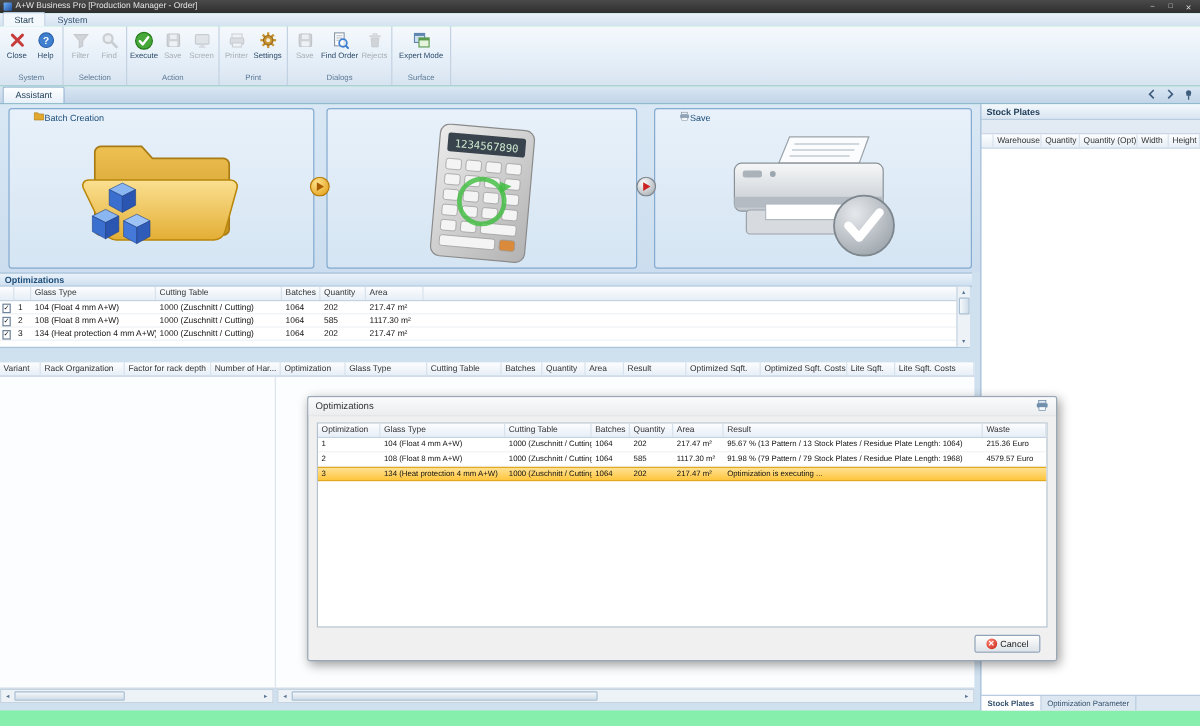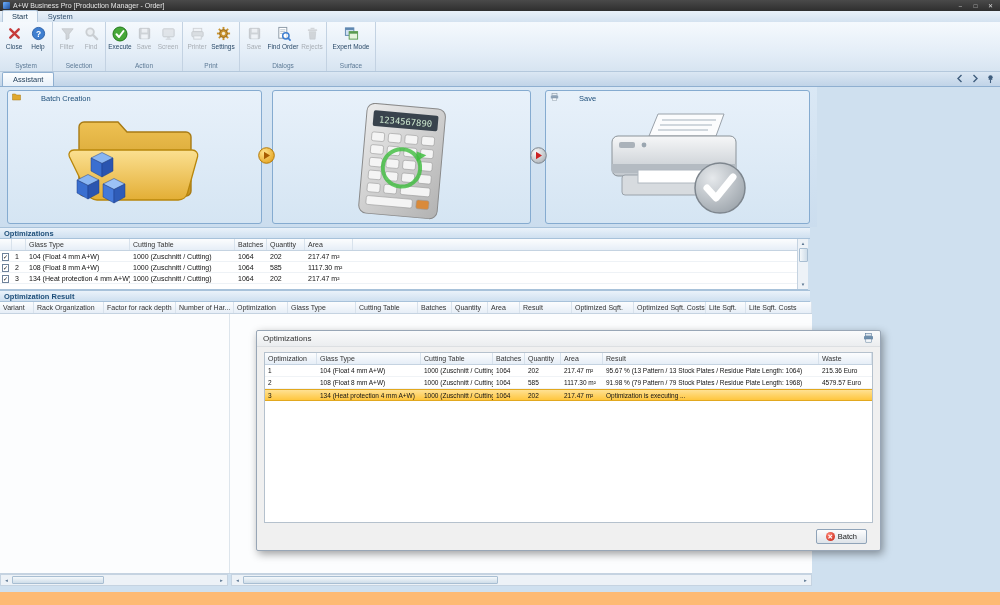--- a/index.html
+++ b/index.html
@@ -1,18 +1,18 @@
 <!DOCTYPE html>
 <html><head>
 <meta charset="utf-8">
 <style>
   *{margin:0;padding:0;box-sizing:border-box}
   html,body{width:1000px;height:605px;overflow:hidden}
   body{font-family:"Liberation Sans",sans-serif;background:#222}
-  .app{position:relative;width:1000px;height:605px;background:#fdba74;overflow:hidden}
+  .app{position:relative;width:1000px;height:605px;background:#86efac;overflow:hidden}
 
   
   .titlebar{position:absolute;top:0;left:0;right:0;height:11px;background:linear-gradient(#4a4a4a,#2e2e2e);color:#e4e4e4;display:flex;align-items:center;font-size:7px;padding:0 3px;gap:3px}
   .app-icon{width:7px;height:7px;background:linear-gradient(135deg,#6fb1ff,#1f4f9a);border-radius:1px;flex:0 0 auto}
   .win-controls{margin-left:auto;display:flex;gap:2px}
   .win-btn{width:13px;height:9px;font-size:6px;color:#ddd;display:flex;align-items:center;justify-content:center}
 
   
   .ribbon-tabs{position:absolute;top:11px;left:0;right:0;height:11px;background:linear-gradient(#e9f1f9,#d4e2f0);display:flex;align-items:flex-end;padding-left:2px}
   .rtab{font-size:7.5px;color:#33516f;padding:1px 9px;border:1px solid transparent;border-bottom:none}
@@ -35,21 +35,21 @@
   .tabrow-controls{margin-left:auto;display:flex;align-items:center;gap:3px;padding:0 4px 2px}
   .tr-btn{width:12px;height:11px;display:flex;align-items:center;justify-content:center}
 
   
   .workspace{position:absolute;top:87px;left:0;right:0;bottom:13px;background:#cfe0ef}
   .left-area{position:absolute;top:0;left:0;width:817px;bottom:0}
 
   
   .wizard{position:absolute;top:0;left:0;right:0;height:140px;background:linear-gradient(#dae8f5,#cbddee)}
   .gbox{position:absolute;top:3px;height:134px;border:1px solid #85abd0;border-radius:3px;background:linear-gradient(#e8f1fa,#d5e5f3)}
-  .gbox-title{display:flex;align-items:center;gap:20px;font-size:7.5px;color:#1d4e79;padding:2px 4px;white-space:nowrap;overflow:hidden}
+  .gbox-title{display:flex;align-items:center;gap:0;font-size:7.5px;color:#1d4e79;padding:2px 20px;white-space:nowrap;overflow:hidden}
   .gbox-img{position:absolute;left:0;right:0;top:12px;bottom:2px;display:flex;align-items:center;justify-content:center}
   .wiz-arrow{position:absolute;top:60px;width:17px;height:17px;z-index:3}
 
   
   .sec-hdr{position:absolute;left:0;width:810px;height:12px;background:linear-gradient(#eaf2fa,#cfe0f0);border-top:1px solid #a8c2da;border-bottom:1px solid #a8c2da;font-size:7.5px;font-weight:bold;color:#1d4e79;padding:1px 4px;line-height:9px}
 
   
   .optgrid{position:absolute;top:152px;left:0;width:808px;height:51px;background:#fff;border-bottom:1px solid #a8c2da}
   .grid-hrow{display:flex;height:12px;background:linear-gradient(#fcfdfe,#e6eef7);border-bottom:1px solid #c5d3e1}
   .ghc{font-size:7px;color:#333;padding:0 3px;line-height:11px;border-right:1px solid #d8e2ec;overflow:hidden;white-space:nowrap;flex:0 0 auto}
@@ -493,21 +493,20 @@
           <div class="gc" style="width:48px">217.47 m²</div>
         </div>
         <div class="vscroll">
           <div class="vs-btn">▲</div>
           <div class="vs-thumb"></div>
           <div class="vs-track"></div>
           <div class="vs-btn">▼</div>
         </div>
       </div>
 
-      <div class="sec-hdr" style="top:203px">Optimization Result</div>
 
       <div class="result-hdr">
         <div class="grid-hrow">
           <div class="ghc" style="width:34px">Variant</div>
           <div class="ghc" style="width:70px">Rack Organization</div>
           <div class="ghc" style="width:72px">Factor for rack depth</div>
           <div class="ghc" style="width:58px">Number of Har...</div>
           <div class="ghc" style="width:54px">Optimization</div>
           <div class="ghc" style="width:68px">Glass Type</div>
           <div class="ghc" style="width:62px">Cutting Table</div>
@@ -533,20 +532,37 @@
         <div class="hs-btn">►</div>
       </div>
       <div class="hscroll hs-mid">
         <div class="hs-btn">◄</div>
         <div class="hs-thumb" style="width:255px"></div>
         <div style="flex:1"></div>
         <div class="hs-btn">►</div>
       </div>
     </div>
 
+    <div class="right-panel">
+      <div class="panel-title">Stock Plates</div>
+      <div class="panel-blank"></div>
+      <div class="grid-hrow">
+        <div class="ghc" style="width:10px"></div>
+        <div class="ghc" style="width:40px">Warehouse</div>
+        <div class="ghc" style="width:32px">Quantity</div>
+        <div class="ghc" style="width:48px">Quantity (Opt)</div>
+        <div class="ghc" style="width:26px">Width</div>
+        <div class="ghc fill">Height</div>
+      </div>
+      <div class="panel-body"></div>
+      <div class="panel-tabs">
+        <div class="ptab active">Stock Plates</div>
+        <div class="ptab">Optimization Parameter</div>
+      </div>
+    </div>
 
     <div class="dialog">
       <div class="dlg-title">
         <span>Optimizations</span>
         <span style="margin-left:auto"><svg width="11" height="10" viewBox="0 0 11 10">
               <rect x="2.6" y=".6" width="6" height="2.4" fill="#dfe8f0" stroke="#5a7a9a" stroke-width=".6"></rect>
               <rect x="1" y="3" width="9" height="3.6" rx=".8" fill="#6f8fac"></rect>
               <rect x="2.8" y="6" width="5.6" height="3.2" fill="#f4f7fa" stroke="#5a7a9a" stroke-width=".5"></rect>
             </svg></span>
       </div>
@@ -587,19 +603,19 @@
           <div class="dc" style="width:72px">1000 (Zuschnitt / Cutting)</div>
           <div class="dc" style="width:32px">1064</div>
           <div class="dc" style="width:36px">202</div>
           <div class="dc" style="width:42px">217.47 m²</div>
           <div class="dc" style="width:216px">Optimization is executing ...</div>
           <div class="dc fill"></div>
         </div>
       </div>
       <div class="cancel-btn">
         <span class="cancel-icon">✕</span>
-        <span>Batch</span>
+        <span>Cancel</span>
       </div>
     </div>
   </div>
 
 
 </div>
 
 </body></html>

